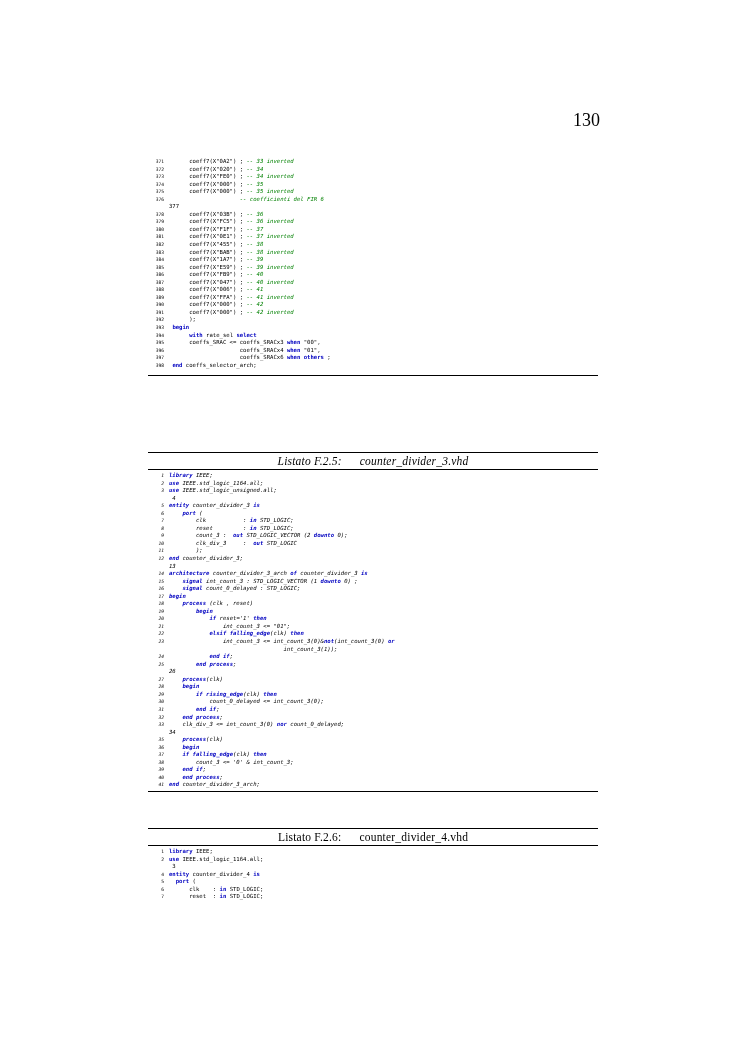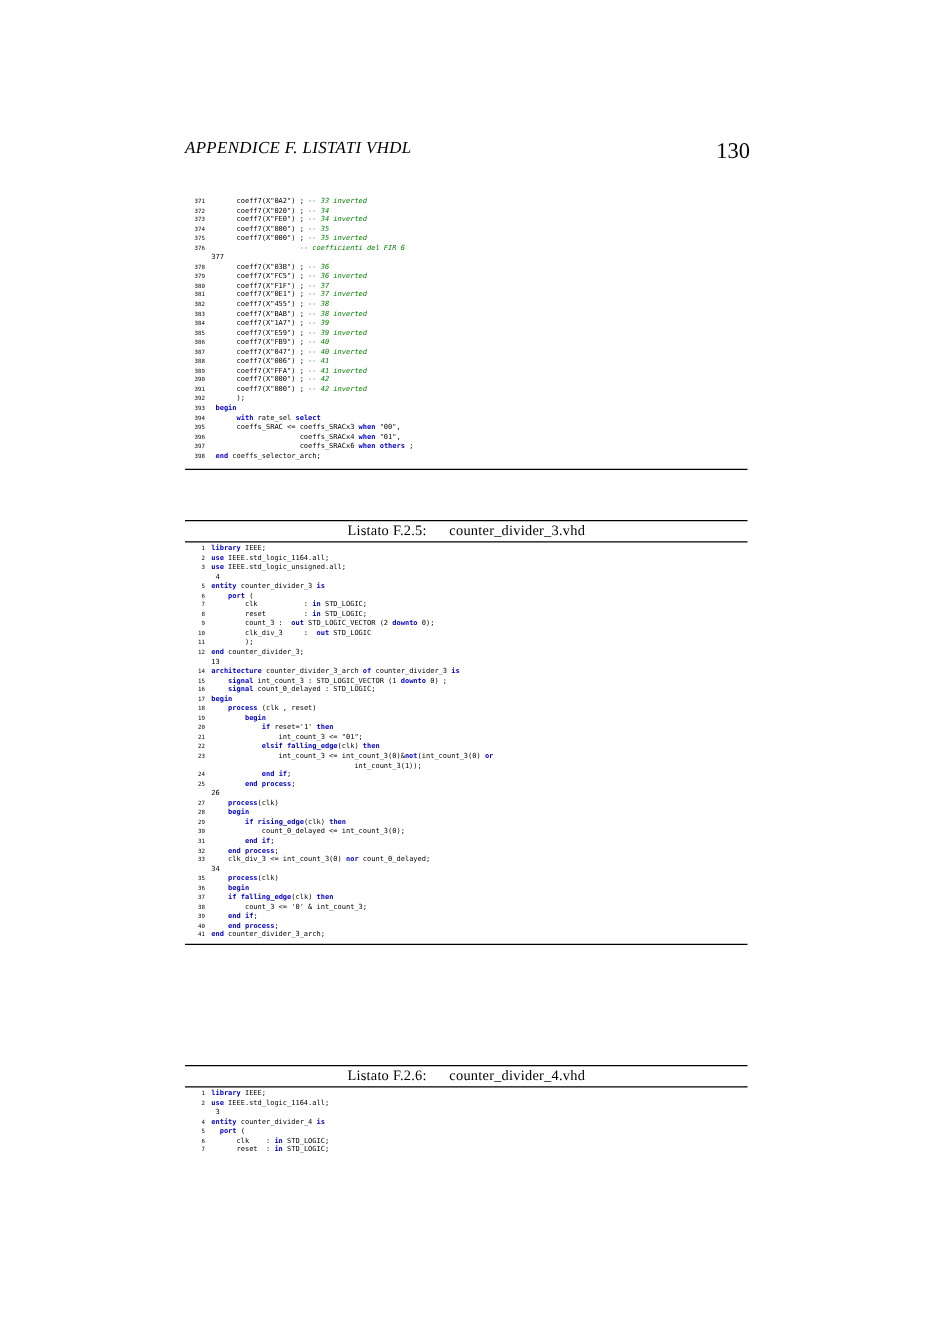--- a/index.html
+++ b/index.html
@@ -66,29 +66,28 @@
     margin-right:5px;
   }
   .kw{color:#0000c0;font-weight:bold;}
   .cm{color:#008000;font-style:italic;}
 
   
   #frag-top{ top:158px; }
   #frag-top .code{padding:0;}
   #frag-top .rule{ margin-top:6px; }
 
-  #list-f25{ top:416px; }
-  #list-f26{ top:852px; }
+  #list-f25{ top:452px;font-style:italic; }
+  #list-f26{ top:828px; }
 </style>
 </head>
 <body>
 
 <div class="page">
 
-  <div class="runhead">APPENDICE F.  LISTATI VHDL</div>
   <div class="pageno">130</div>
 
   <div class="listing" id="frag-top">
     <div class="code"><span><span class="ln">371</span>      coeff7(X"0A2") ; <span class="cm">-- 33 inverted</span></span>
 <span><span class="ln">372</span>      coeff7(X"020") ; <span class="cm">-- 34</span></span>
 <span><span class="ln">373</span>      coeff7(X"FE0") ; <span class="cm">-- 34 inverted</span></span>
 <span><span class="ln">374</span>      coeff7(X"000") ; <span class="cm">-- 35</span></span>
 <span><span class="ln">375</span>      coeff7(X"000") ; <span class="cm">-- 35 inverted</span></span>
 <span><span class="ln">376</span>                     <span class="cm">-- coefficienti del FIR 6</span></span>
 <span><span class="ln"></span>377</span>

